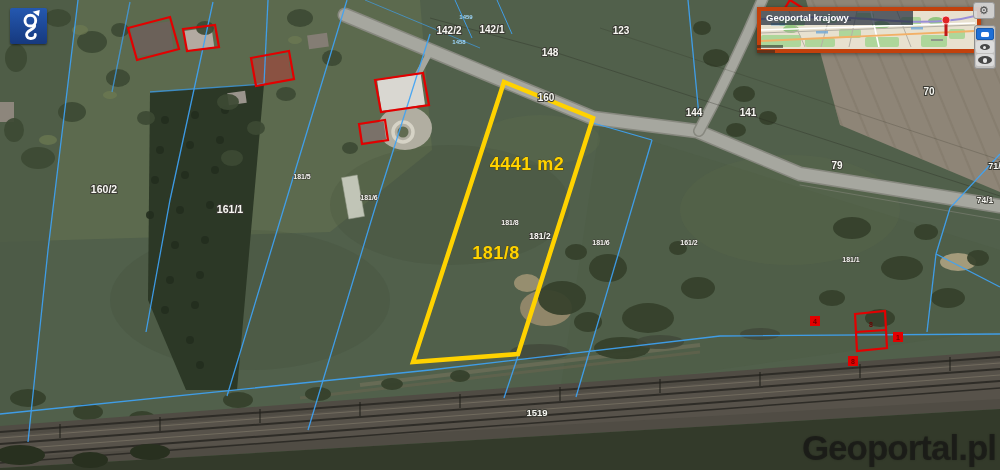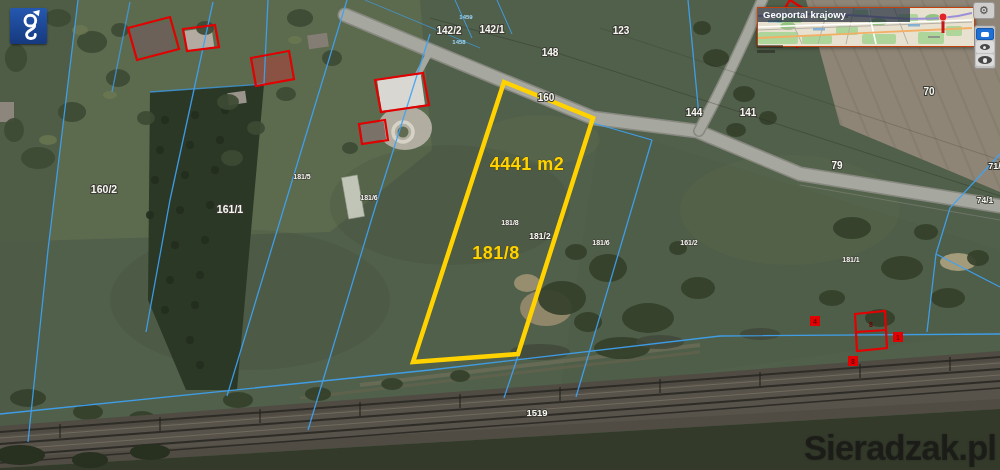--- a/index.html
+++ b/index.html
@@ -17,21 +17,21 @@
   .mdigit{font-family:"Liberation Sans",sans-serif;font-weight:bold;fill:#6e0000;
         text-anchor:middle;}
 
   
   .logo{position:absolute;left:10px;top:8px;width:37px;height:36px;border-radius:2px;
         background:linear-gradient(#2458b0,#16397e);box-shadow:0 1px 2px rgba(0,0,0,.5);
         display:flex;align-items:center;justify-content:center;cursor:pointer;}
 
   
   .minimap{position:absolute;left:757px;top:7px;width:216px;height:38px;
-        border:1px solid #c2410c;box-shadow:0 1px 4px rgba(0,0,0,.45);
+        border:4px solid #c2410c;box-shadow:0 1px 4px rgba(0,0,0,.45);
         background:#e8e1cf;cursor:pointer;}
   .minimap svg{display:block;}
   .minimap .band{position:absolute;left:0;top:0;width:152px;height:14px;
         background:rgba(34,44,60,.72);color:#fff;font-size:9.5px;font-weight:bold;
         line-height:14px;padding-left:5px;box-sizing:border-box;white-space:nowrap;}
   .attr-smudge{position:absolute;background:#20241f;opacity:.55;}
 
   
   .btn{position:absolute;box-sizing:border-box;border:1px solid #9a9a9a;border-radius:3px;
         background:rgba(214,214,214,.9);display:flex;align-items:center;justify-content:center;
@@ -388,15 +388,15 @@
       <span class="dash"></span>
     </div>
     <div class="btn-cell">
       <span class="eye"></span>
     </div>
     <div class="btn-cell">
       <span class="eye lg"></span>
     </div>
   </div>
 
-  <div class="watermark">Sieradzak.pl</div>
+  <div class="watermark">Geoportal.pl</div>
 
 </div>
 
 </body></html>

